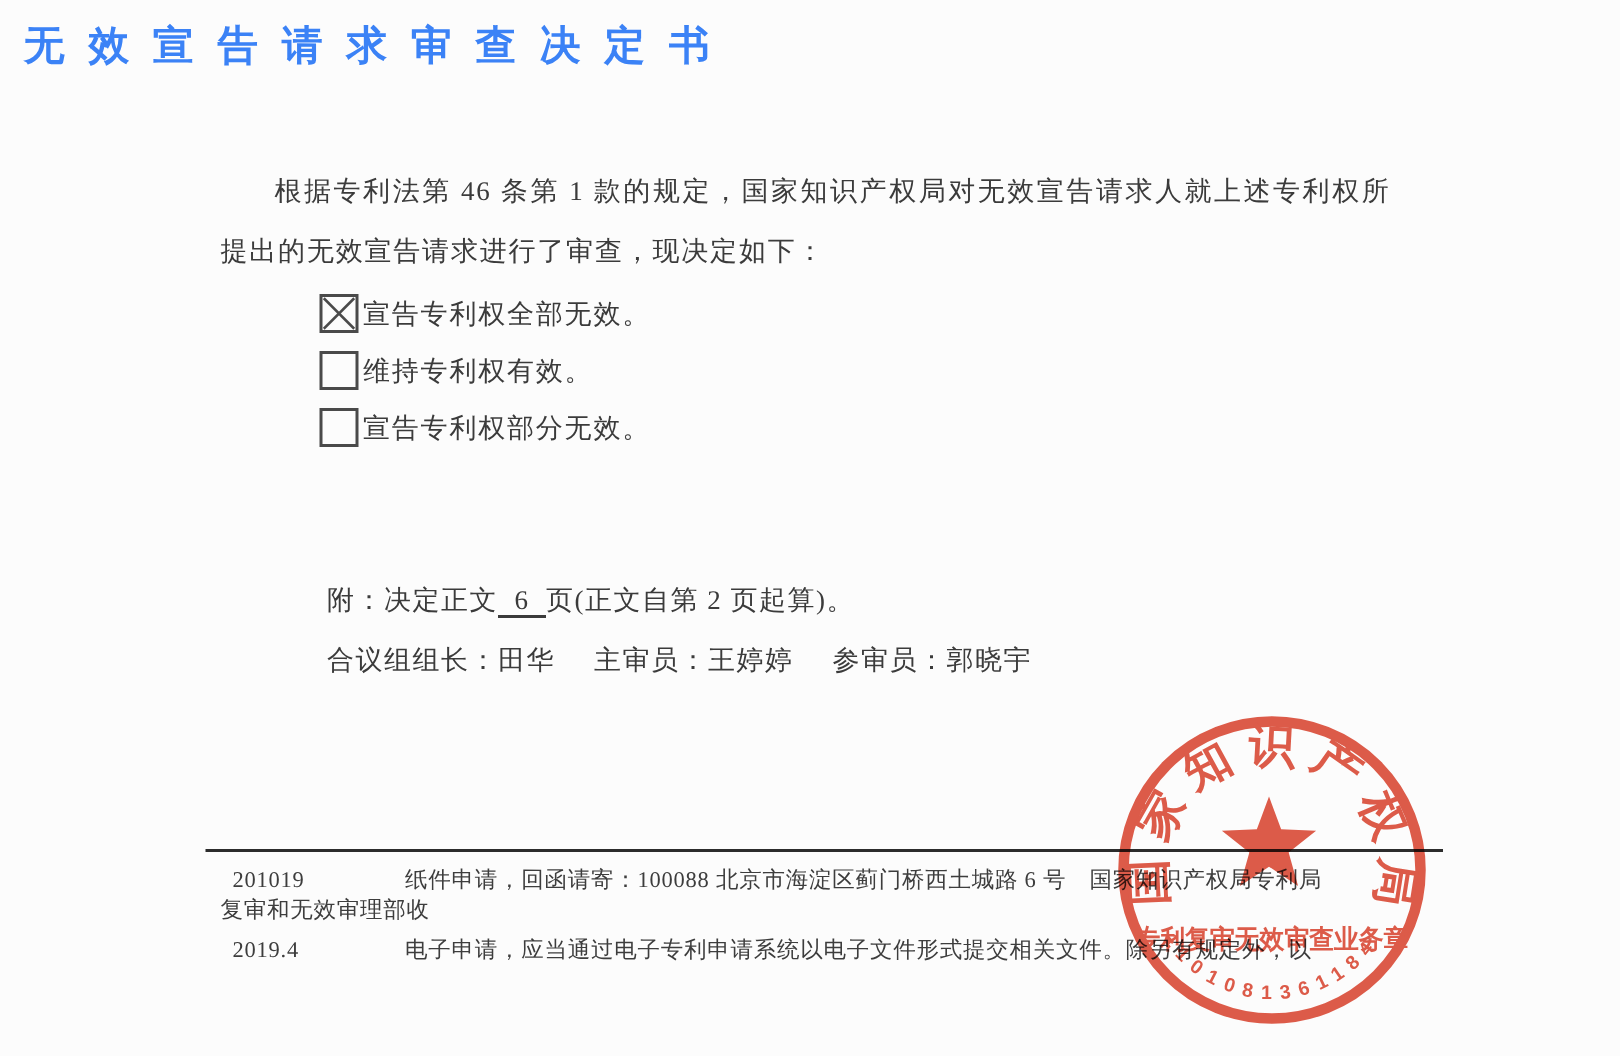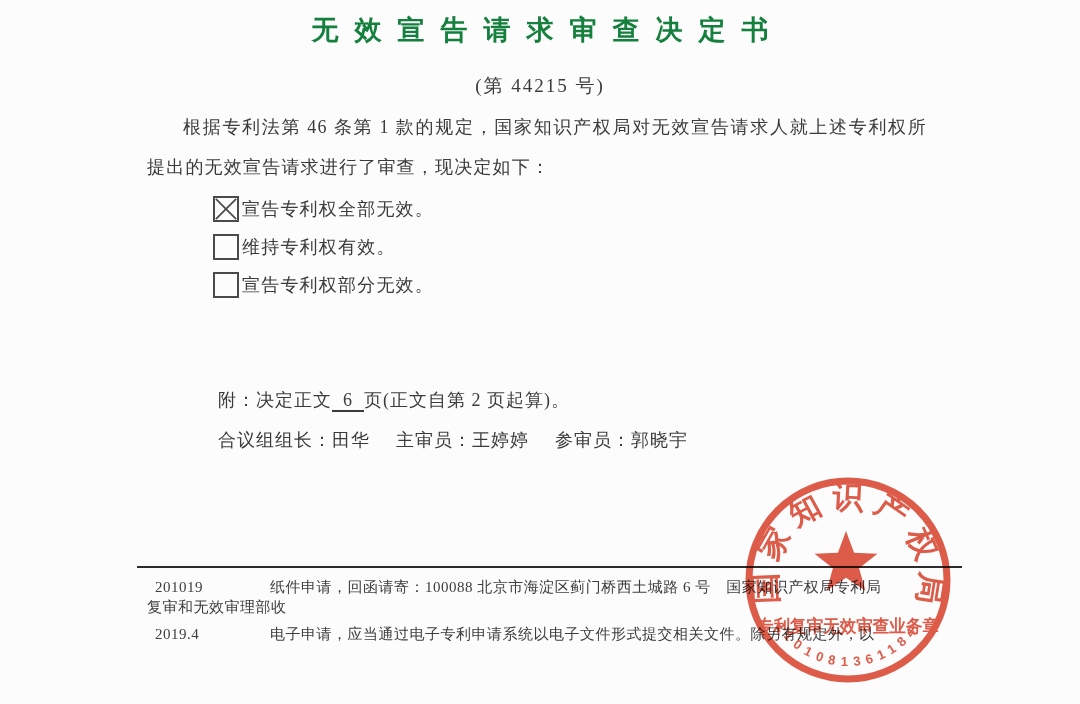--- a/index.html
+++ b/index.html
@@ -7,26 +7,25 @@
     position:relative;
     width:1080px;height:704px;
     background:#fcfcfc;
     font-family:"Liberation Serif","DejaVu Serif",serif;
     color:#3b3b3b;
     overflow:hidden;
   }
   
   .doc-title{
     position:absolute;top:8px;left:0;right:0;
-    text-align:center;
     font-family:"Liberation Sans","DejaVu Sans",sans-serif;
     font-weight:bold;
     font-size:27px;line-height:44px;
     letter-spacing:16px;padding-left:16px;
-    color:#15803d;
+    color:#3b82f6;
   }
   .doc-number{
     position:absolute;top:73px;left:0;right:0;
     text-align:center;
     font-size:19px;line-height:26px;
     letter-spacing:2px;
   }
   
   .body-block{
     position:absolute;left:147px;width:780px;
@@ -90,21 +89,20 @@
     opacity:0.92;
   }
   .seal text{font-family:"Liberation Sans","DejaVu Sans",sans-serif;}
 </style>
 </head>
 <body>
 
 <div class="page">
 
   <div class="doc-title">无效宣告请求审查决定书</div>
-  <div class="doc-number">(第 44215 号)</div>
 
   <div class="body-block para p1">根据专利法第 46 条第 1 款的规定，国家知识产权局对无效宣告请求人就上述专利权所提出的无效宣告请求进行了审查，现决定如下：</div>
 
   <div class="body-block options">
     <div class="option-row">
       <span class="checkbox" data-checked="true">
         <svg viewBox="0 0 26 26">
           <line x1="1" y1="1" x2="25" y2="25" stroke="#4a4a4a" stroke-width="2"></line>
           <line x1="25" y1="1" x2="1" y2="25" stroke="#4a4a4a" stroke-width="2"></line>
         </svg>

